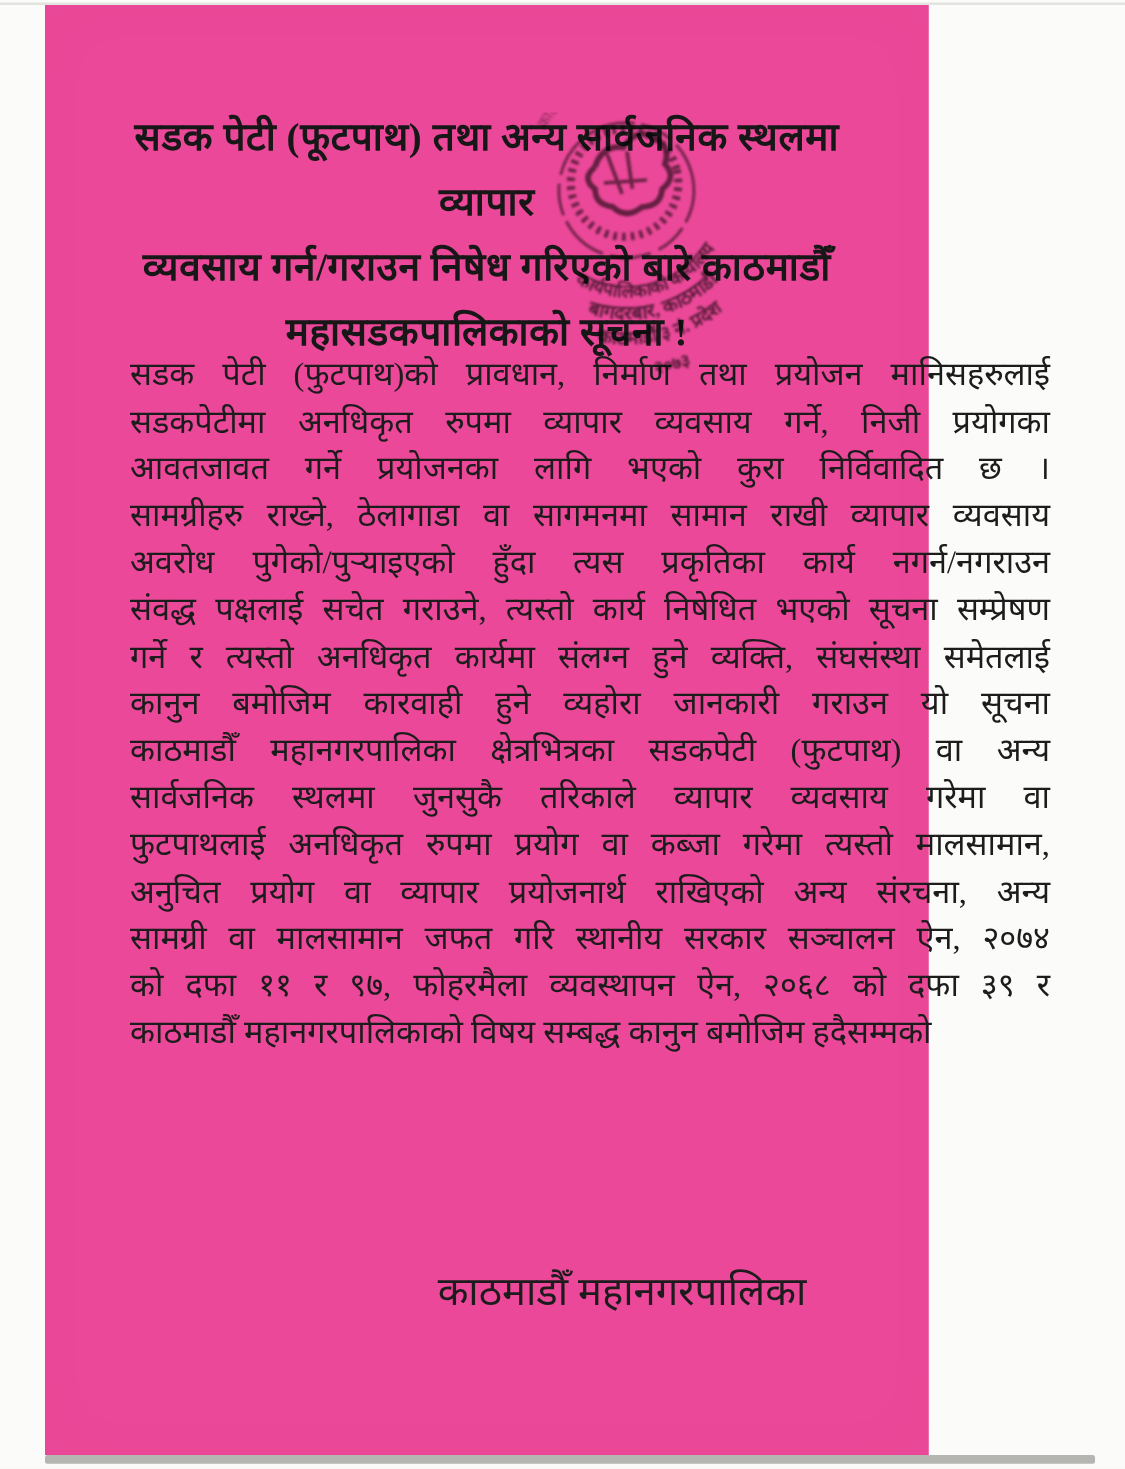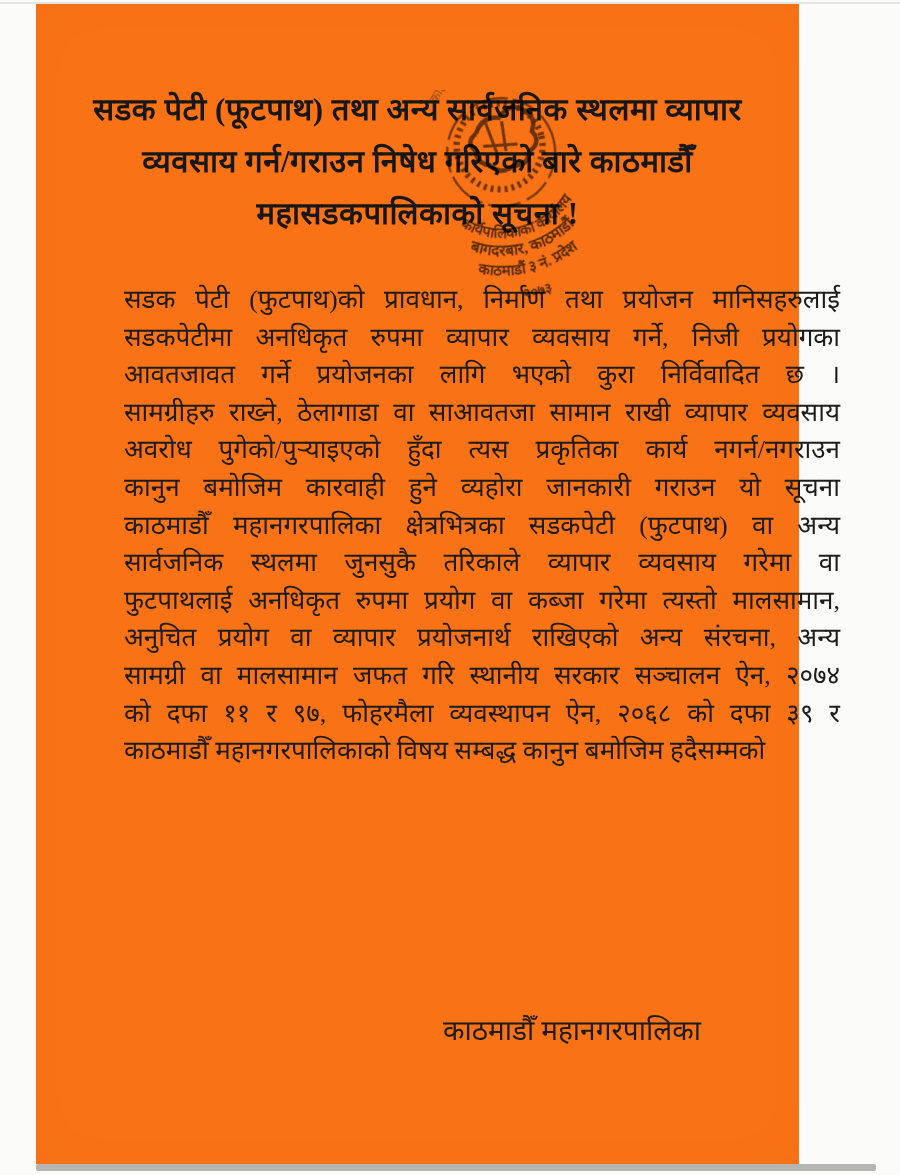--- a/index.html
+++ b/index.html
@@ -13,22 +13,22 @@
   }
   .top-edge-line {
     position: absolute;
     left: 0; top: 2px;
     width: 900px; height: 2px;
     background: #e3e3e0;
   }
   .paper {
     position: absolute;
     left: 36px; top: 4px;
-    width: 763px; height: 1160px;
-    background: #f97316;
+    width: 707px; height: 1160px;
+    background: #ec4899;
     box-shadow: inset 0 0 60px rgba(0,0,0,0.02);
   }
   .paper-bottom-edge {
     position: absolute;
     left: 36px; top: 1164px;
     width: 840px; height: 7px;
     background: #b5b5b2;
     border-radius: 2px;
   }
   .title-block {
@@ -47,29 +47,28 @@
     width: 736px;
     font-size: 26px;
     color: #1c1c1c;
   }
   .body-line {
     height: 37.6px;
     line-height: 37.6px;
     text-align: justify;
     text-align-last: justify;
     white-space: normal;
-    margin-left: 20px;
   }
   .body-line:last-child {
     text-align-last: left;
   }
   .signature {
     position: absolute;
     right: 98px; top: 1006px;
-    font-size: 28px;
+    font-size: 32px;
     color: #1c1c1c;
   }
   .stamp {
     position: absolute;
     left: 347px; top: 86px;
     width: 250px; height: 220px;
     opacity: 0.78;
     mix-blend-mode: multiply;
     pointer-events: none;
   }
@@ -88,22 +87,24 @@
   <div class="title-block">
       <div class="title-line">सडक पेटी (फूटपाथ) तथा अन्य सार्वजनिक स्थलमा व्यापार</div>
       <div class="title-line">व्यवसाय गर्न/गराउन निषेध गरिएको बारे काठमाडौँ</div>
       <div class="title-line">महासडकपालिकाको सूचना !</div>
     </div>
 
   <div class="body-block">
       <div class="body-line">सडक पेटी (फुटपाथ)को प्रावधान, निर्माण तथा प्रयोजन मानिसहरुलाई</div>
       <div class="body-line">सडकपेटीमा अनधिकृत रुपमा व्यापार व्यवसाय गर्ने, निजी प्रयोगका</div>
       <div class="body-line">आवतजावत गर्ने प्रयोजनका लागि भएको कुरा निर्विवादित छ ।</div>
-      <div class="body-line">सामग्रीहरु राख्ने, ठेलागाडा वा साआवतजा सामान राखी व्यापार व्यवसाय</div>
+      <div class="body-line">सामग्रीहरु राख्ने, ठेलागाडा वा सागमनमा सामान राखी व्यापार व्यवसाय</div>
       <div class="body-line">अवरोध पुगेको/पुऱ्याइएको हुँदा त्यस प्रकृतिका कार्य नगर्न/नगराउन</div>
+      <div class="body-line">संवद्ध पक्षलाई सचेत गराउने, त्यस्तो कार्य निषेधित भएको सूचना सम्प्रेषण</div>
+      <div class="body-line">गर्ने र त्यस्तो अनधिकृत कार्यमा संलग्न हुने व्यक्ति, संघसंस्था समेतलाई</div>
       <div class="body-line">कानुन बमोजिम कारवाही हुने व्यहोरा जानकारी गराउन यो सूचना</div>
       <div class="body-line">काठमाडौँ महानगरपालिका क्षेत्रभित्रका सडकपेटी (फुटपाथ) वा अन्य</div>
       <div class="body-line">सार्वजनिक स्थलमा जुनसुकै तरिकाले व्यापार व्यवसाय गरेमा वा</div>
       <div class="body-line">फुटपाथलाई अनधिकृत रुपमा प्रयोग वा कब्जा गरेमा त्यस्तो मालसामान,</div>
       <div class="body-line">अनुचित प्रयोग वा व्यापार प्रयोजनार्थ राखिएको अन्य संरचना, अन्य</div>
       <div class="body-line">सामग्री वा मालसामान जफत गरि स्थानीय सरकार सञ्चालन ऐन, २०७४</div>
       <div class="body-line">को दफा ११ र ९७, फोहरमैला व्यवस्थापन ऐन, २०६८ को दफा ३९ र</div>
       <div class="body-line">काठमाडौँ महानगरपालिकाको विषय सम्बद्ध कानुन बमोजिम हदैसम्मको</div>
     </div>
 

